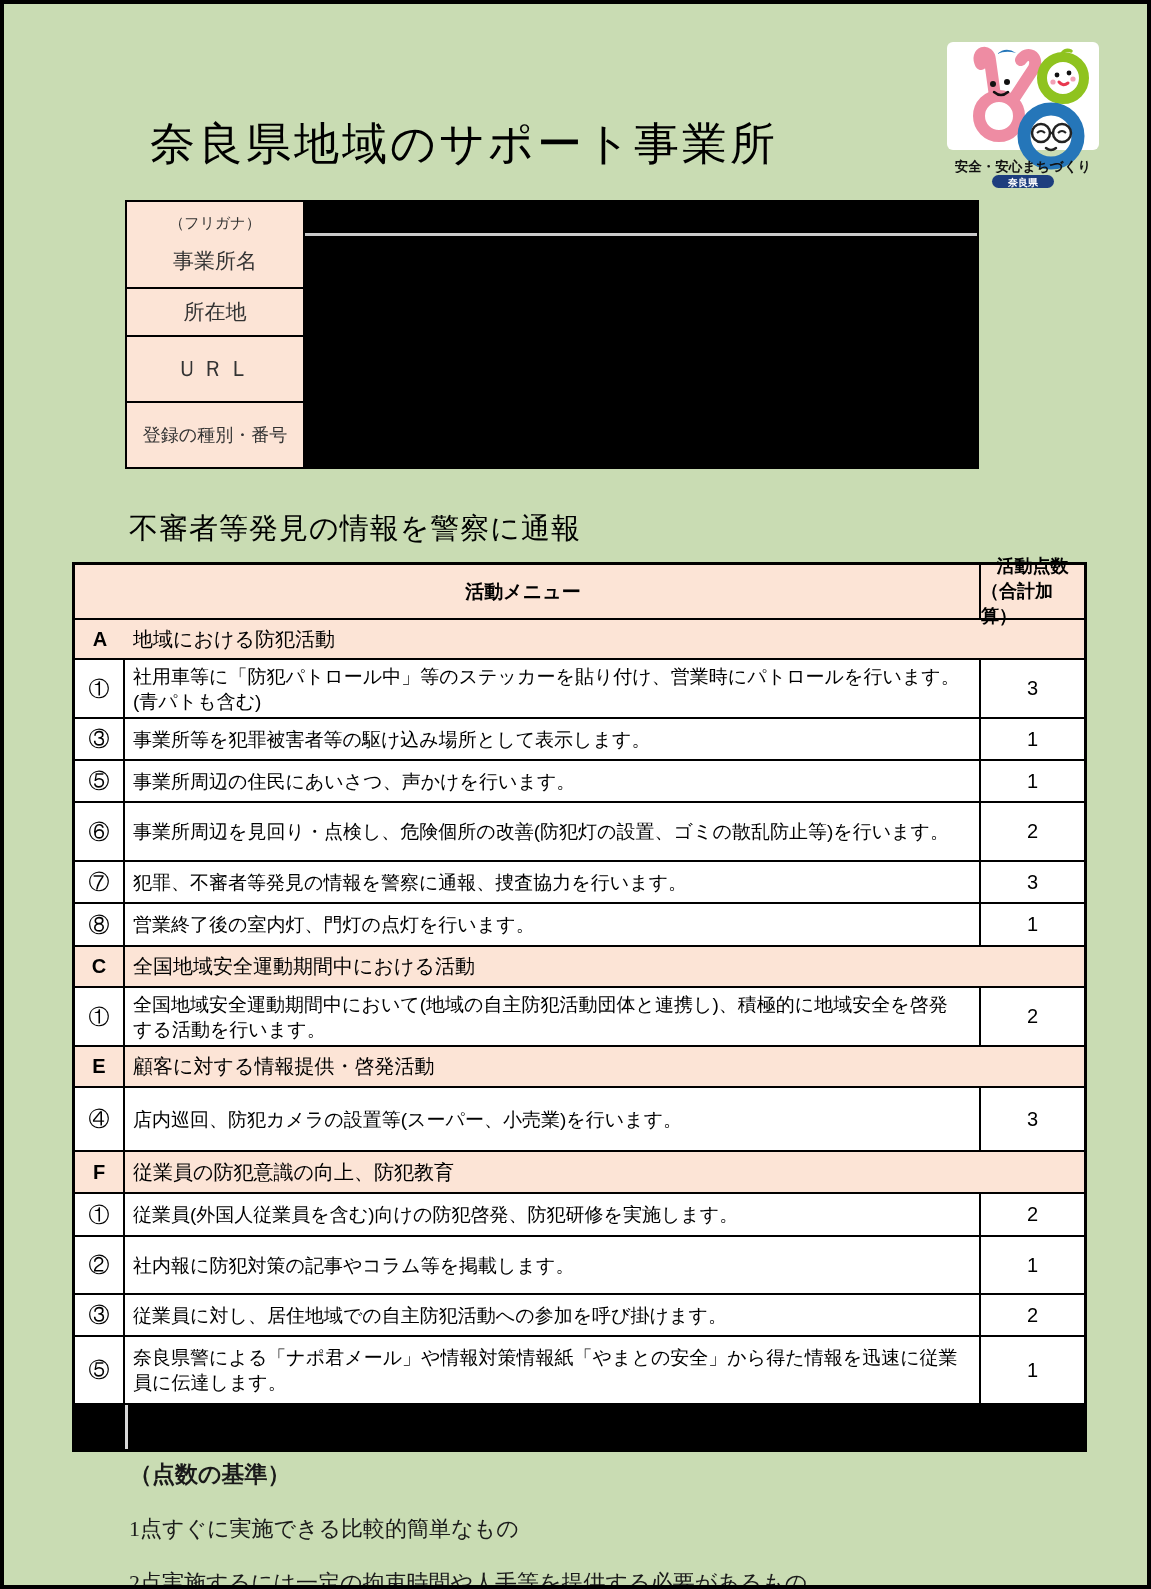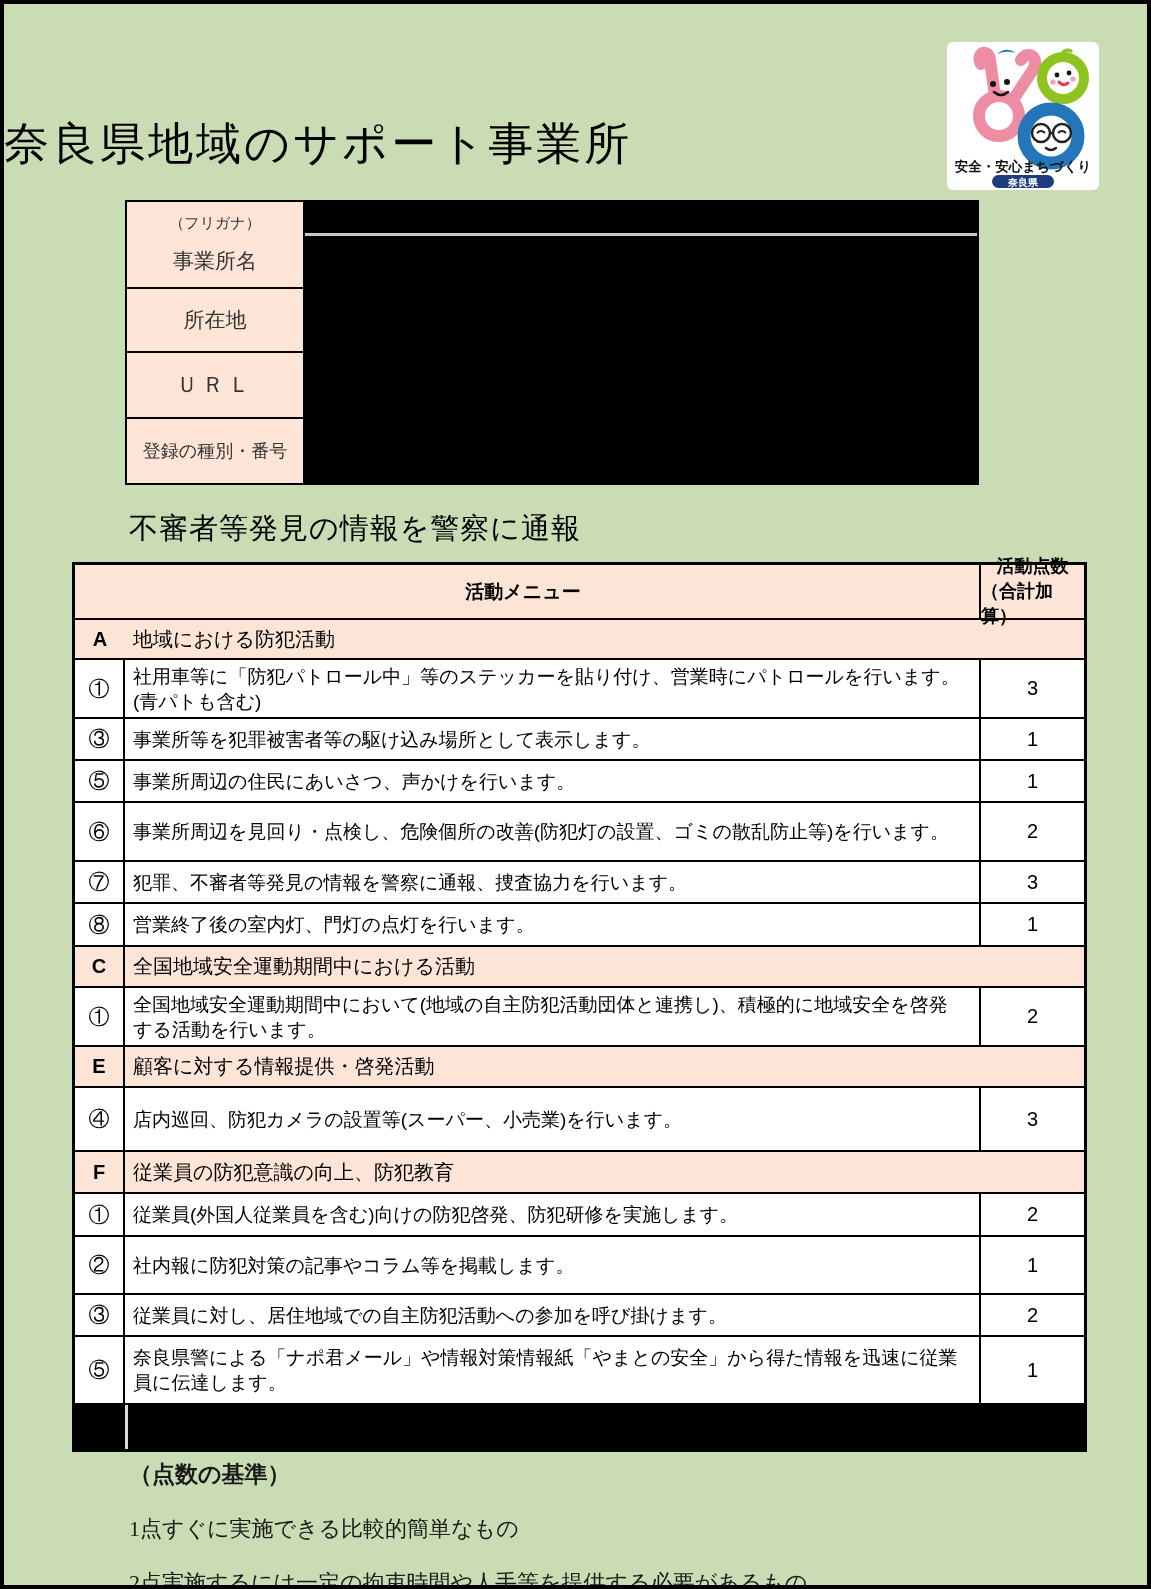--- a/index.html
+++ b/index.html
@@ -1,33 +1,33 @@
 <!DOCTYPE html>
 <html lang="ja"><head>
 <meta charset="utf-8">
 <style>
   html,body{margin:0;padding:0;}
   body{width:1151px;height:1589px;background:#c9dcb3;font-family:"Liberation Sans",sans-serif;}
   .page{position:relative;width:1151px;height:1589px;box-sizing:border-box;border:4px solid #000;background:#c9dcb3;overflow:hidden;}
 
   
-  .main-title{position:absolute;top:110px;left:0;width:920px;text-align:left;
+  .main-title{position:absolute;top:110px;left:0;width:920px;text-align:center;
     font-size:45px;font-weight:500;letter-spacing:3px;color:#000;}
 
   
-  .logo-box{position:absolute;top:38px;left:943px;width:152px;height:148px;background:#fff;border-radius:6px;}
+  .logo-box{position:absolute;top:38px;left:943px;width:152px;height:108px;background:#fff;border-radius:6px;}
 
   
   .form{position:absolute;top:196px;left:121px;display:flex;border:2px solid #000;}
   .form-labels{width:176px;display:flex;flex-direction:column;background:#fce4d6;}
   .form-label-cell{box-sizing:border-box;display:flex;align-items:center;justify-content:center;
     border-bottom:2px solid #000;font-size:21px;color:#333;text-align:center;flex-direction:column;}
   .form-label-cell:last-child{border-bottom:none;}
   .fl-1{height:87px;}
-  .fl-2{height:64px;}
+  .fl-2{height:48px;}
   .fl-3{height:66px;letter-spacing:4px;font-size:22px;}
   .fl-4{height:64px;font-size:18px;}
   .furigana{font-size:15px;margin-bottom:14px;color:#333;}
   .form-values{position:relative;width:674px;background:#000;}
   .furigana-divider{position:absolute;top:31px;left:2px;right:0;height:3px;background:#c9c9c9;}
 
   
   .section-title{position:absolute;top:505px;left:125px;font-size:29px;font-weight:500;letter-spacing:1px;color:#000;}
 
   

